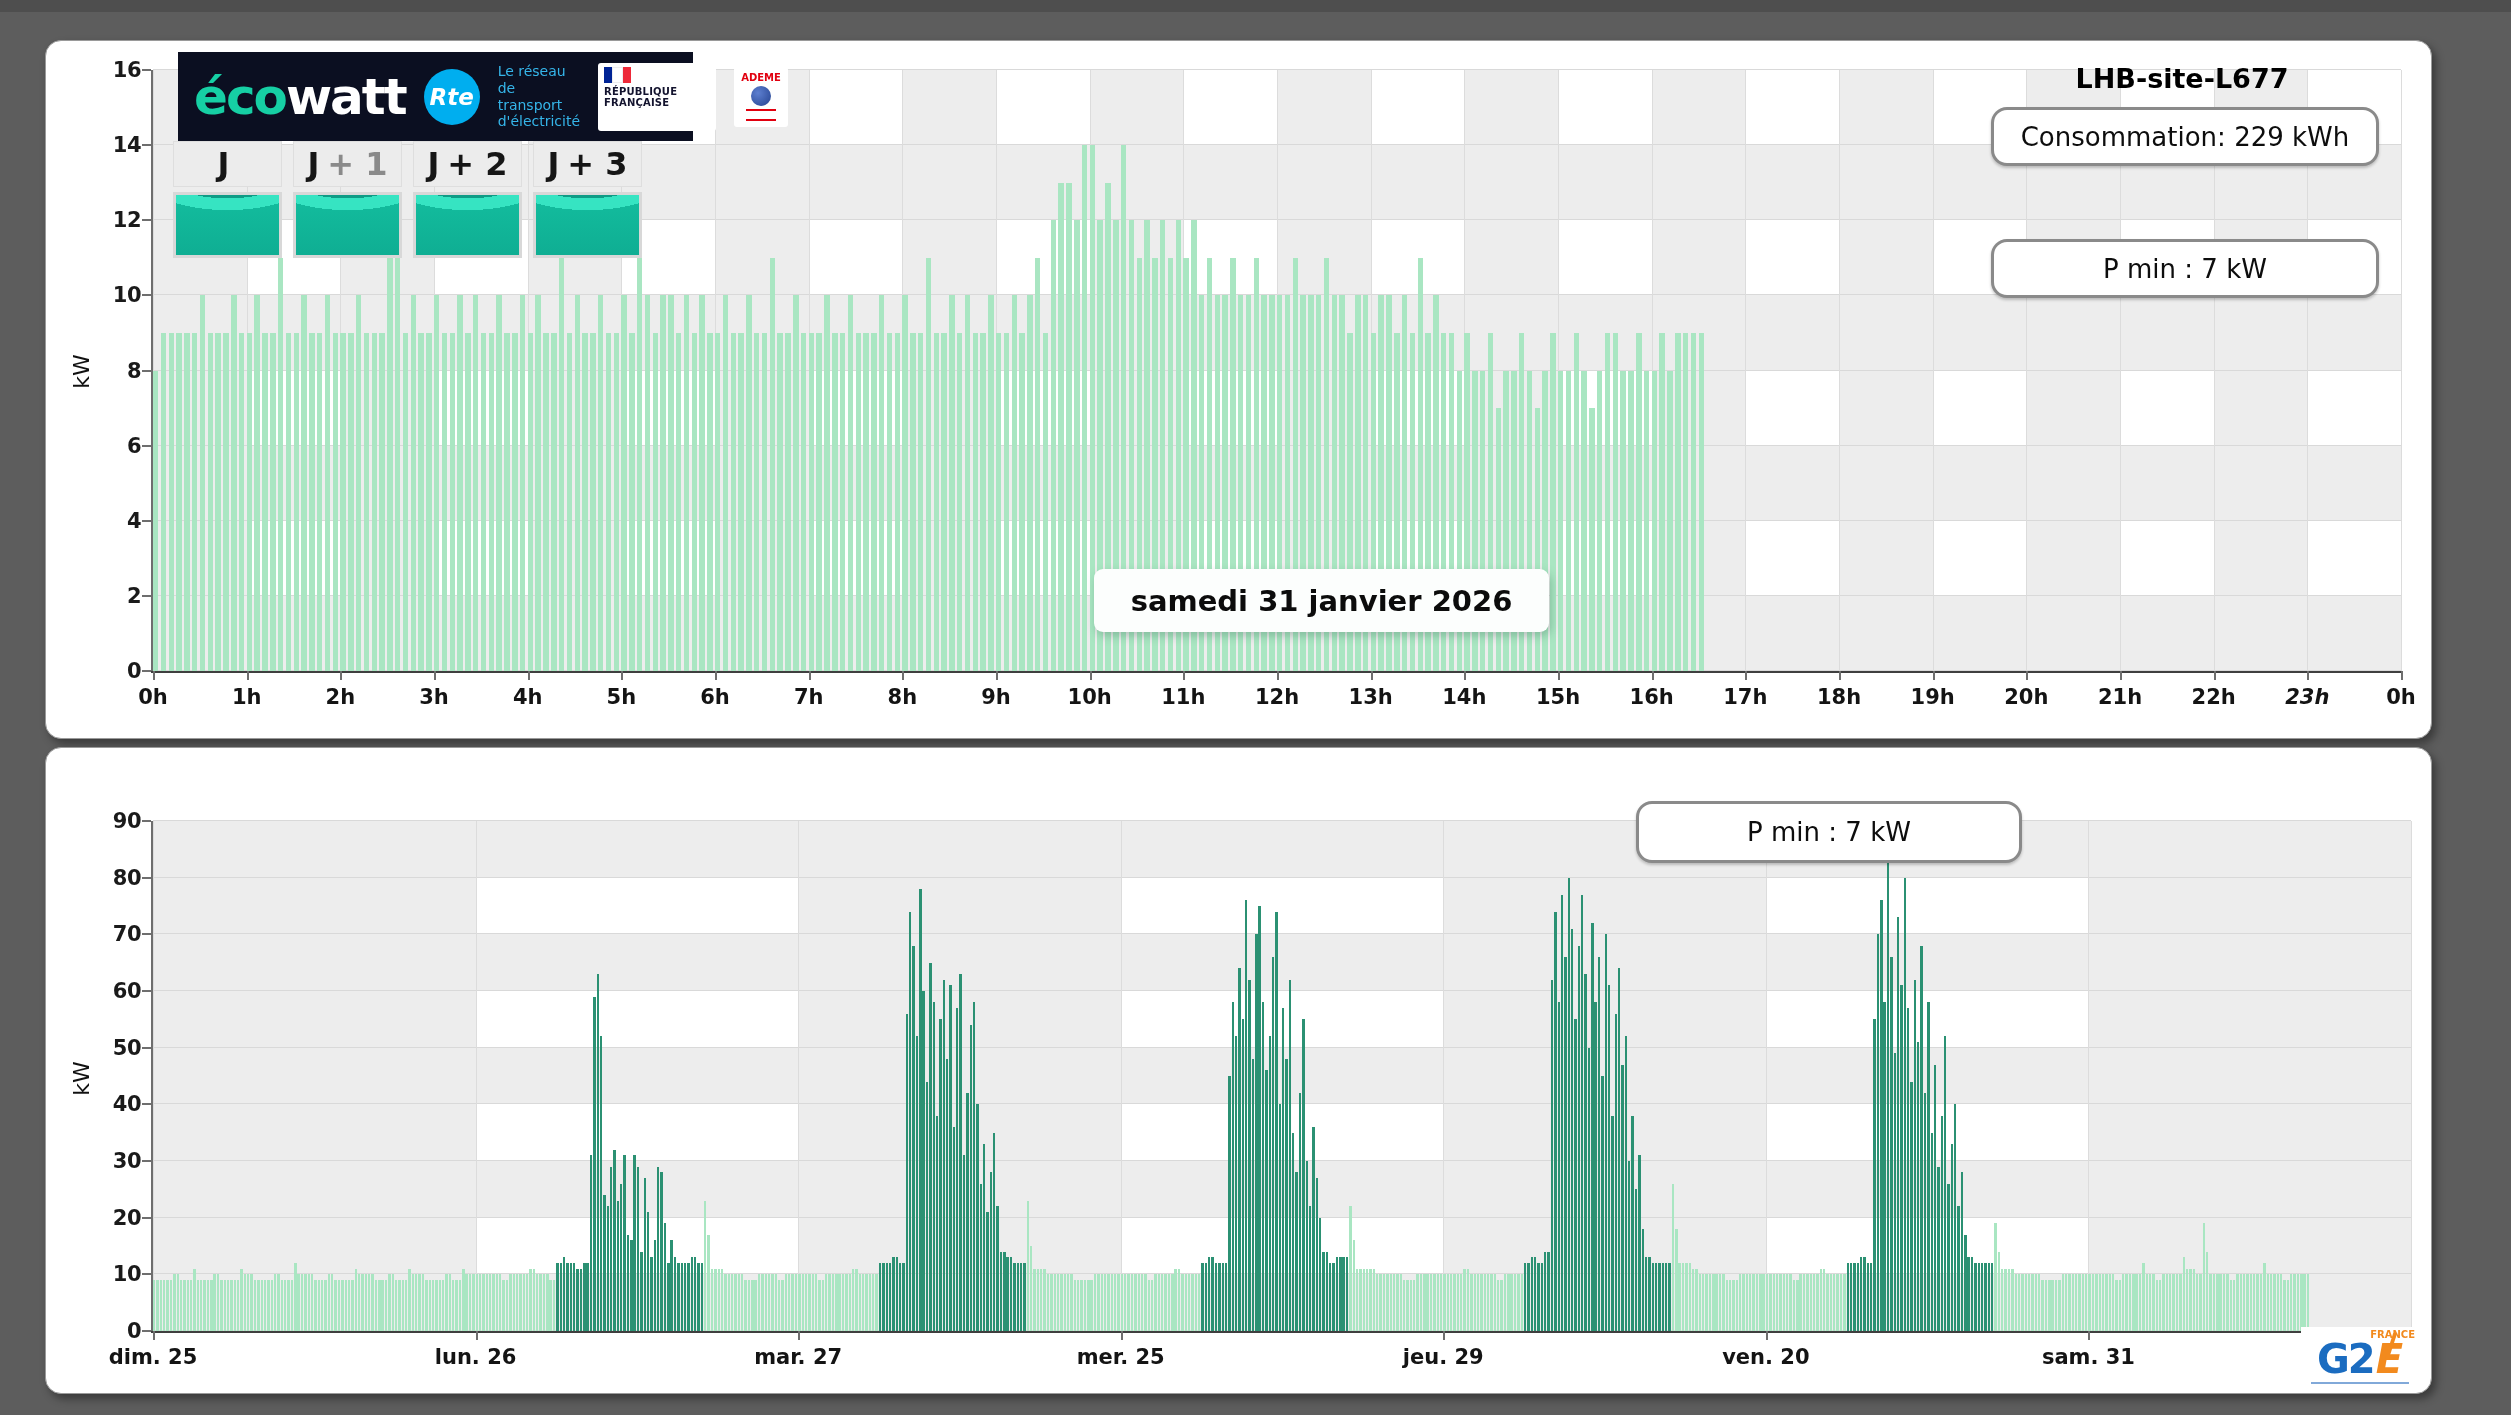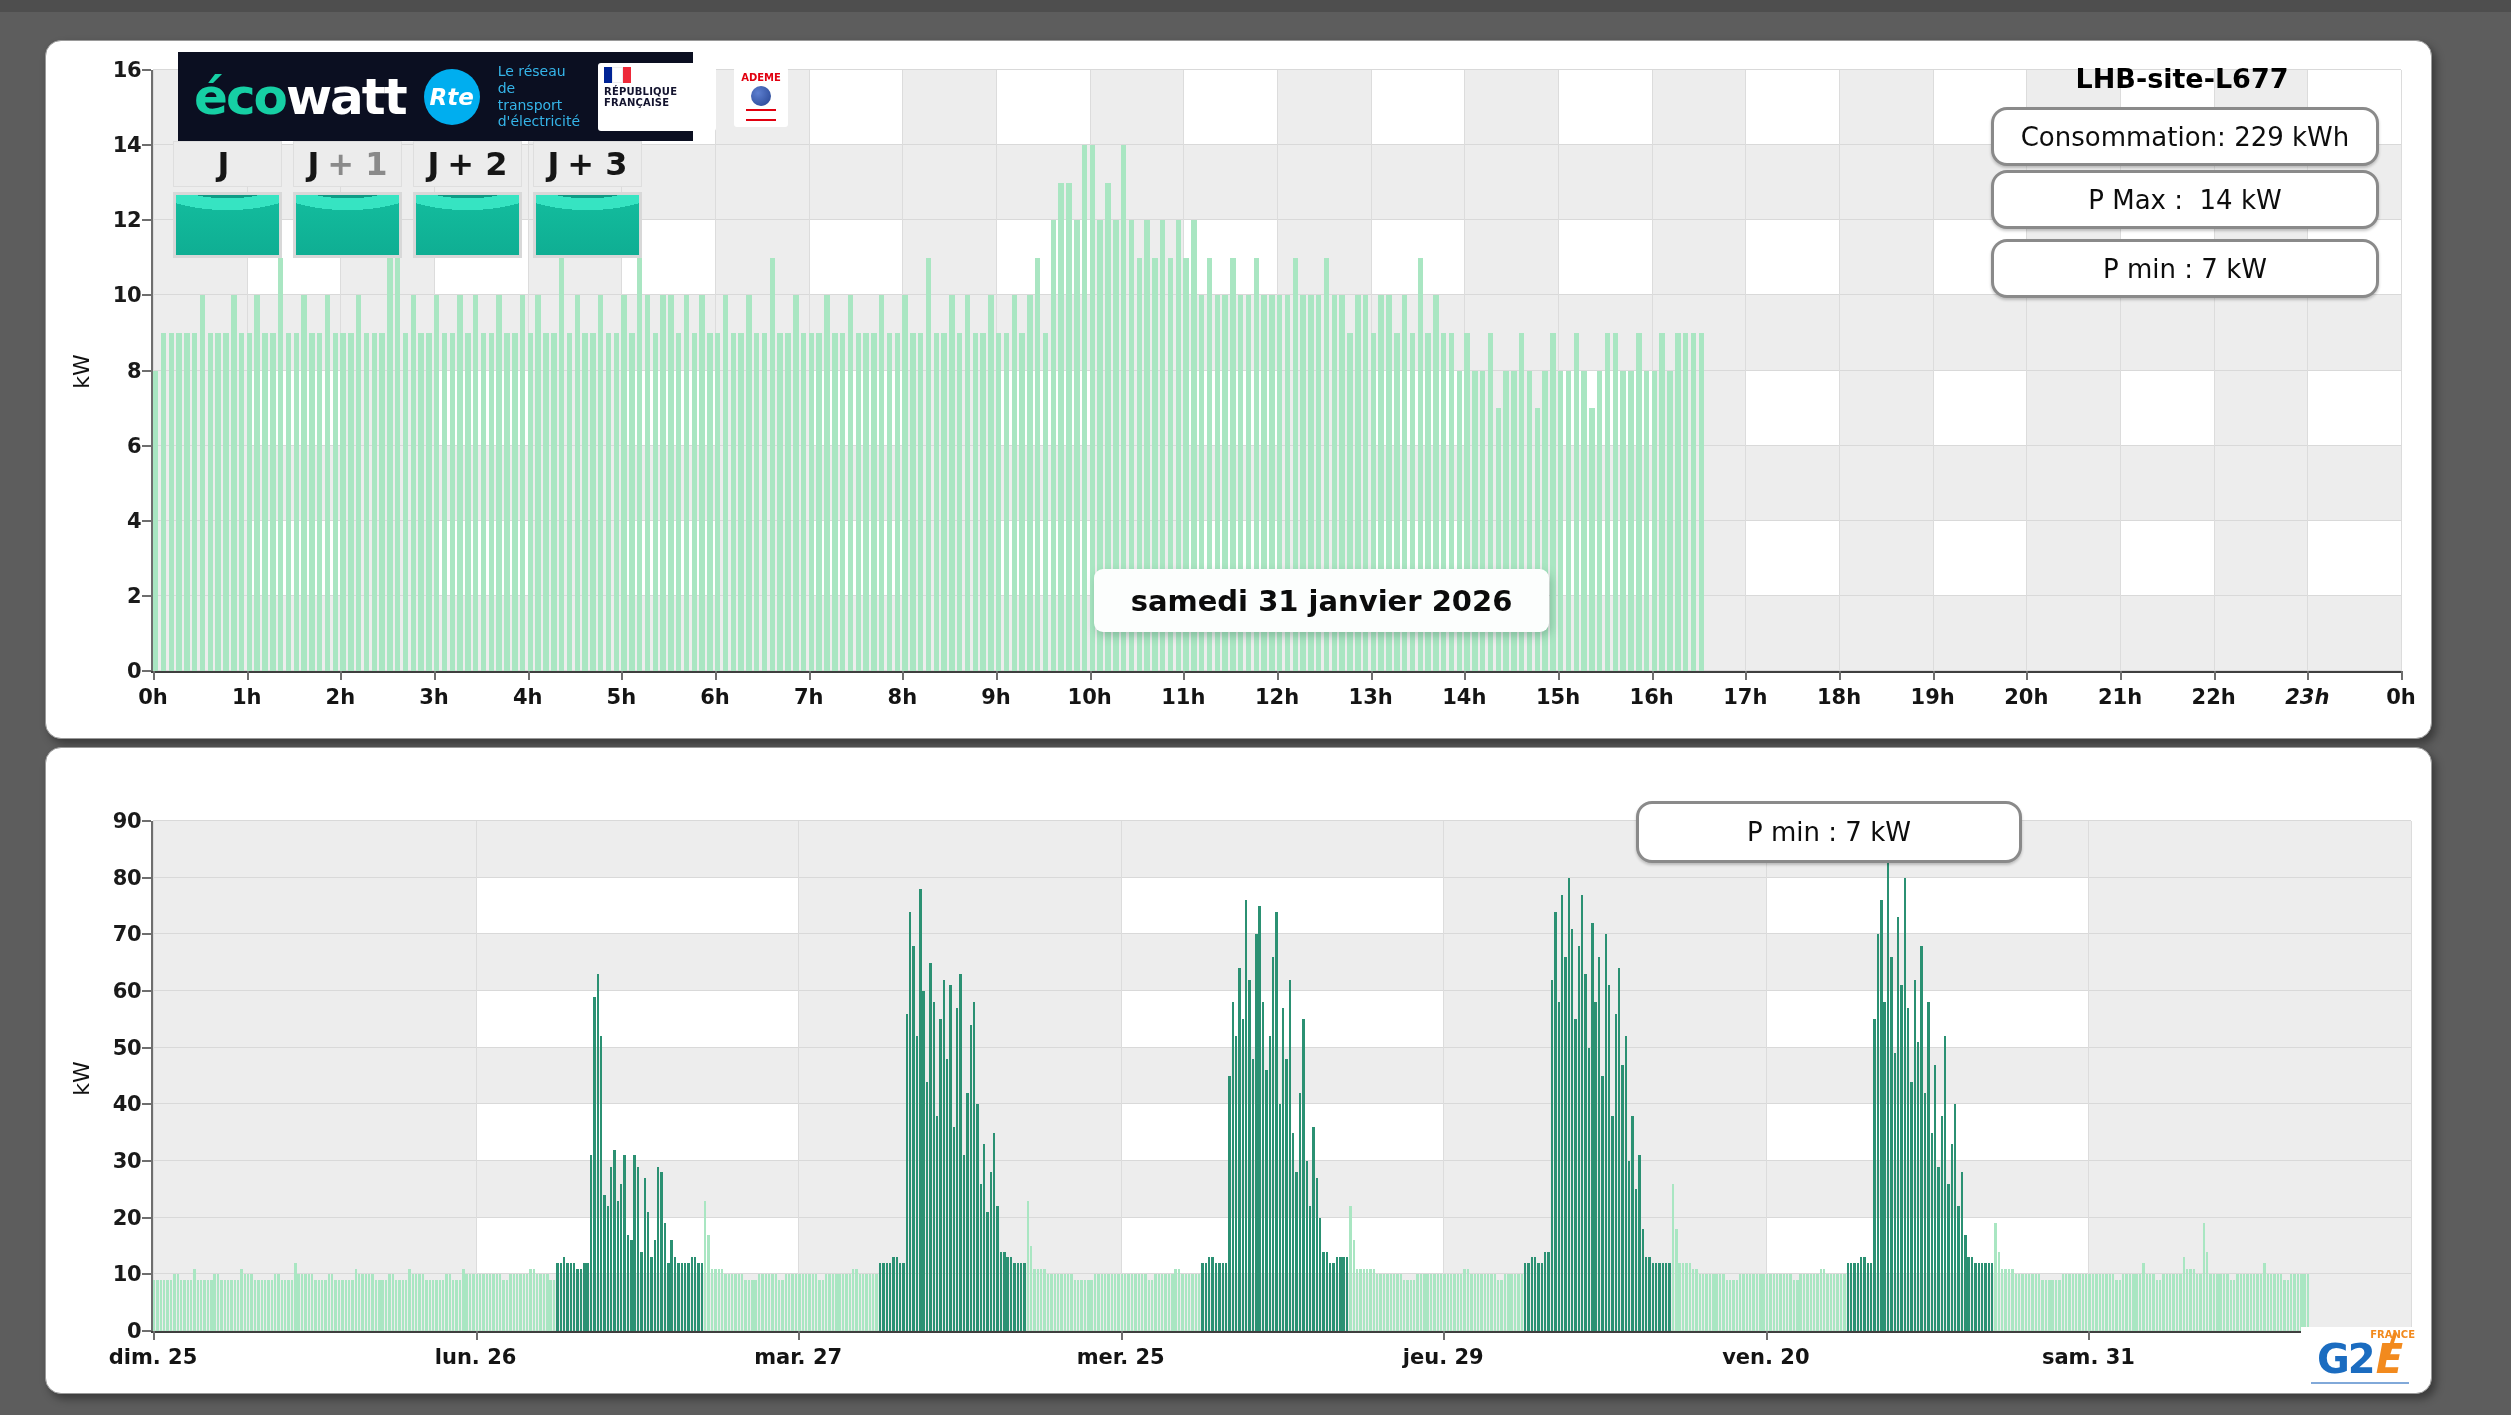--- a/index.html
+++ b/index.html
@@ -533,21 +533,20 @@
       <div class="tile-head">
           <span class="pre">J</span>
           <span class="suf">+ 3</span>
         </div>
       <div class="tile-img"></div>
     </div>
   </div>
 
   <div class="site-title" style="left:1945px;top:22px;width:382px;">LHB-site-L677</div>
   <div class="statbox" style="left:1945px;top:66px;width:382px;height:53px;">Consommation: 229 kWh</div>
-  <div class="statbox" style="left:1945px;top:129px;width:382px;height:53px;">P Max :  14 kW</div>
   <div class="statbox" style="left:1945px;top:198px;width:382px;height:53px;">P min : 7 kW</div>
 
   <div class="datebox" style="left:1048px;top:500px;width:455px;height:63px;">samedi 31 janvier 2026</div>
 </div>
 
 <div class="panel" style="left:45px;top:747px;width:2385px;height:645px;">
 
   <div class="axis-title" style="left:18px;top:318px;">kW</div>
 
   <div class="chart" id="chart2" style="left:107px;top:73px;width:2258px;height:510px;">

